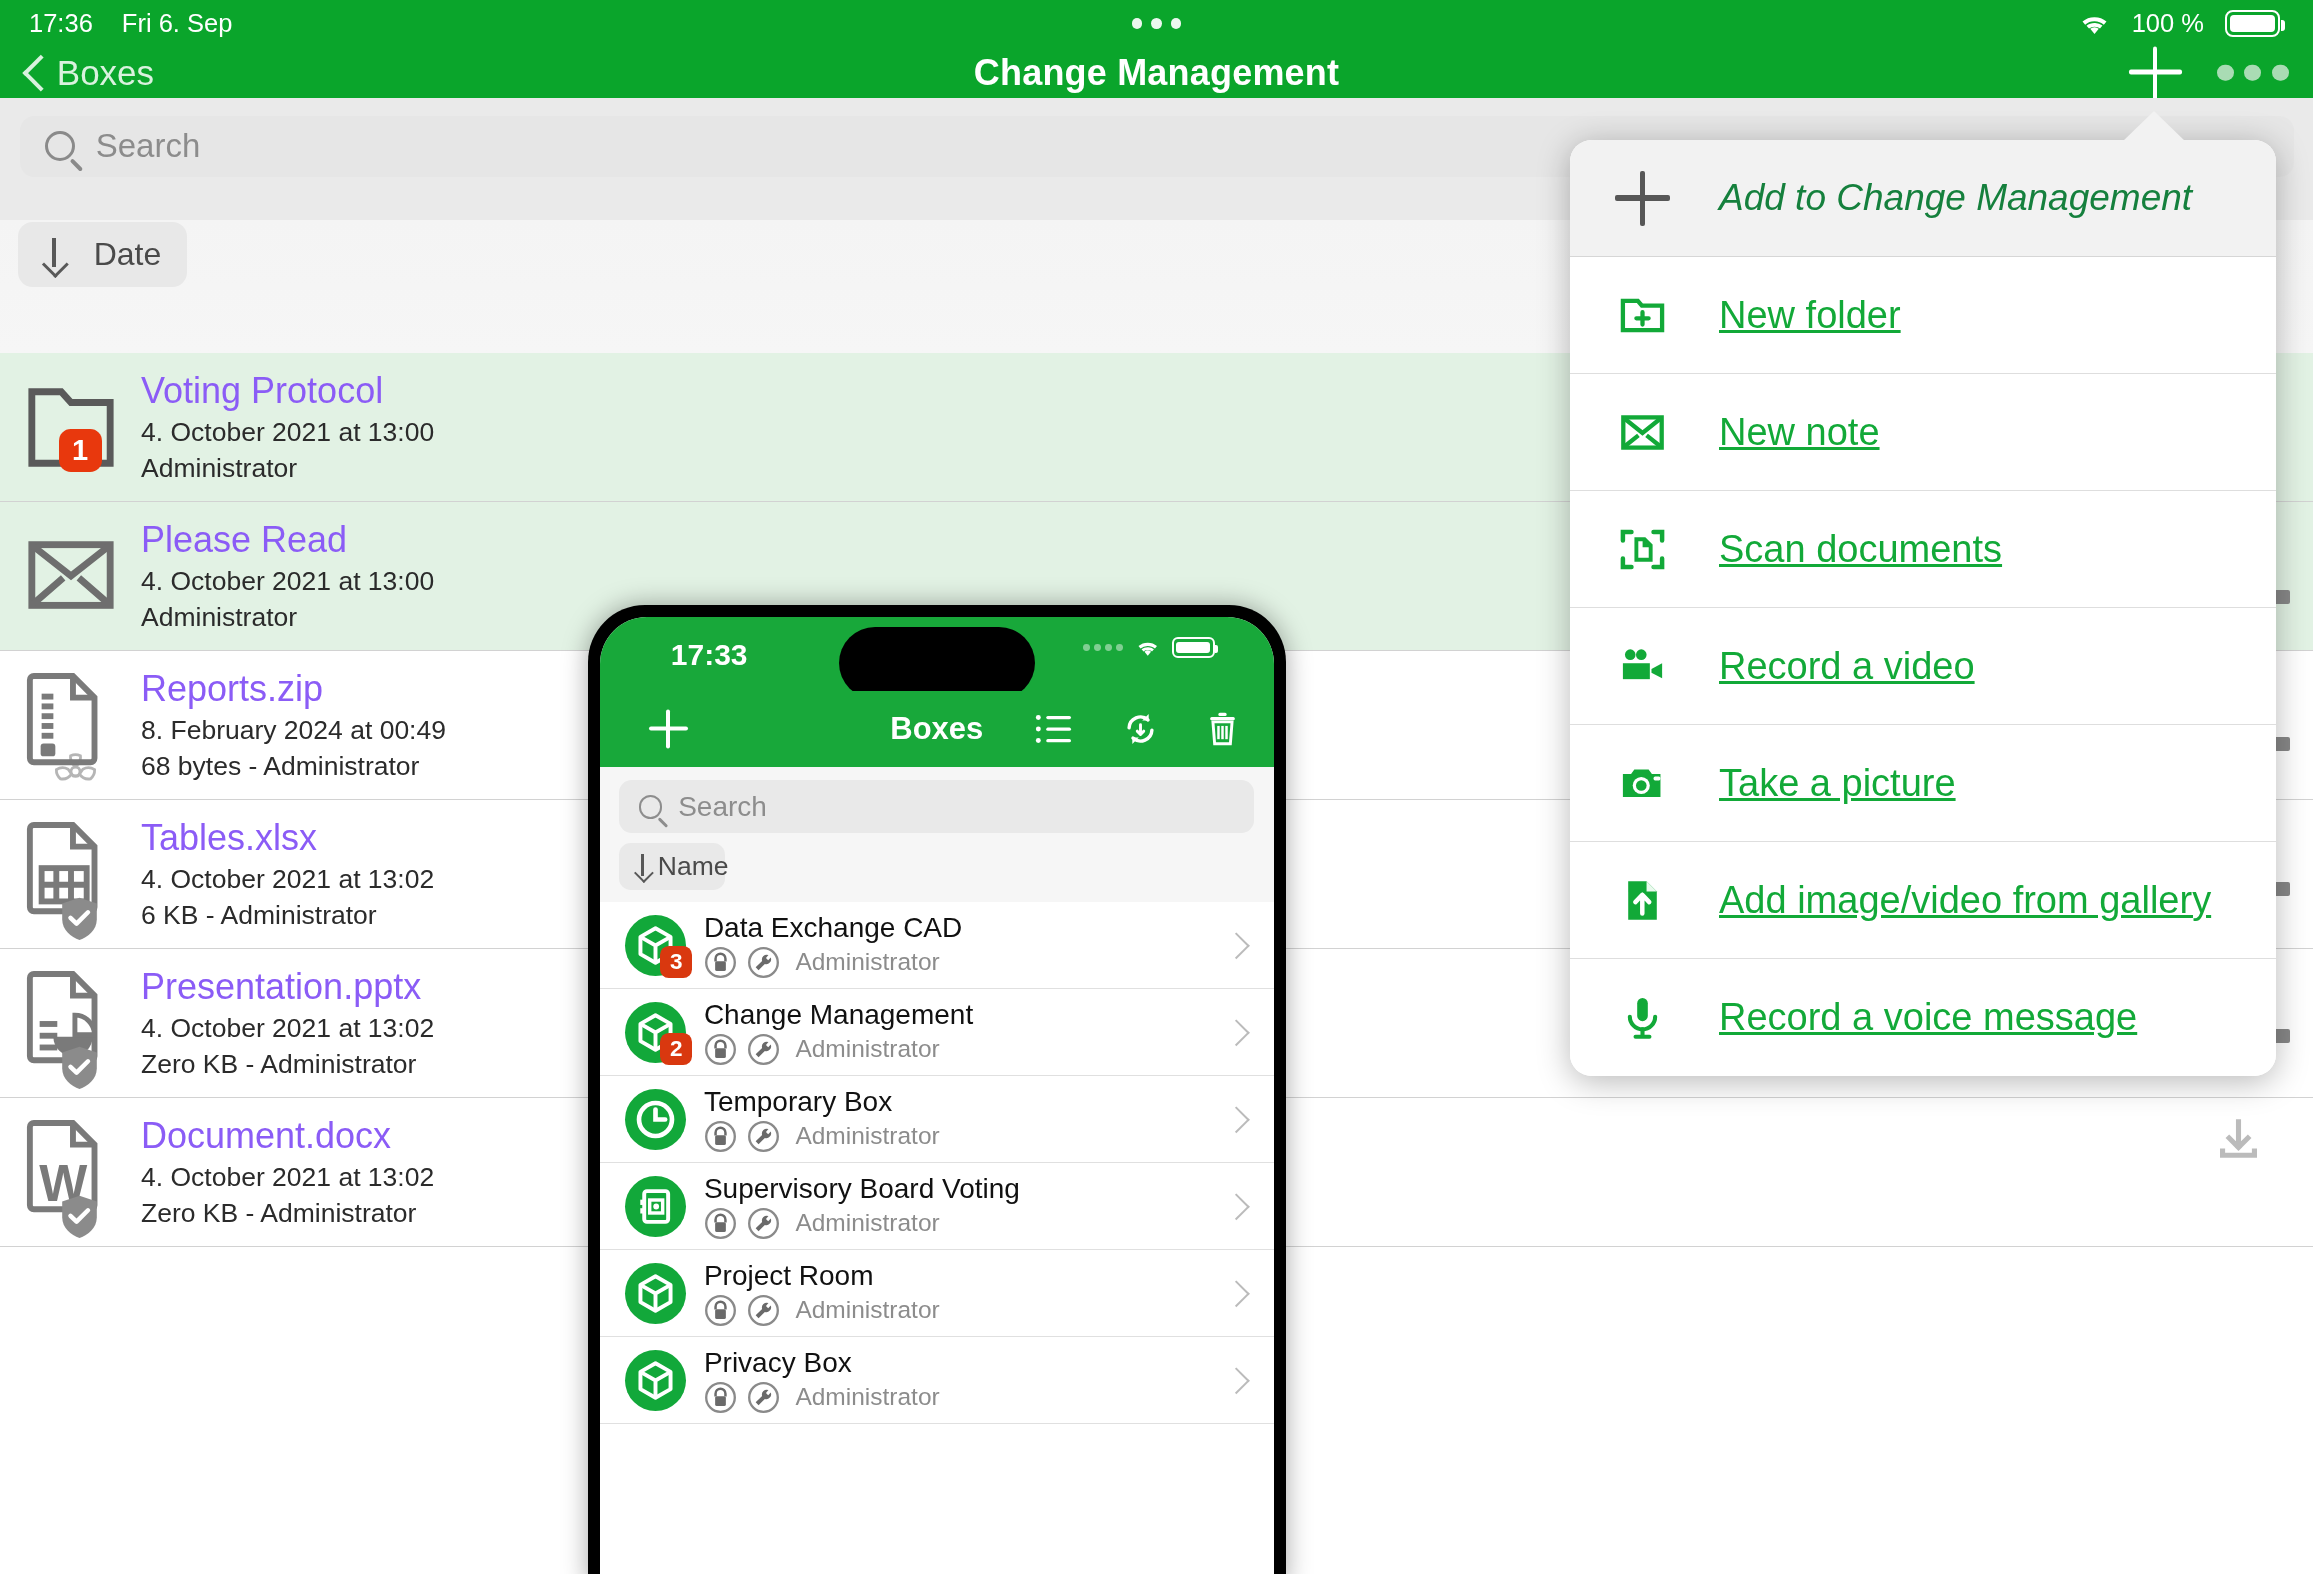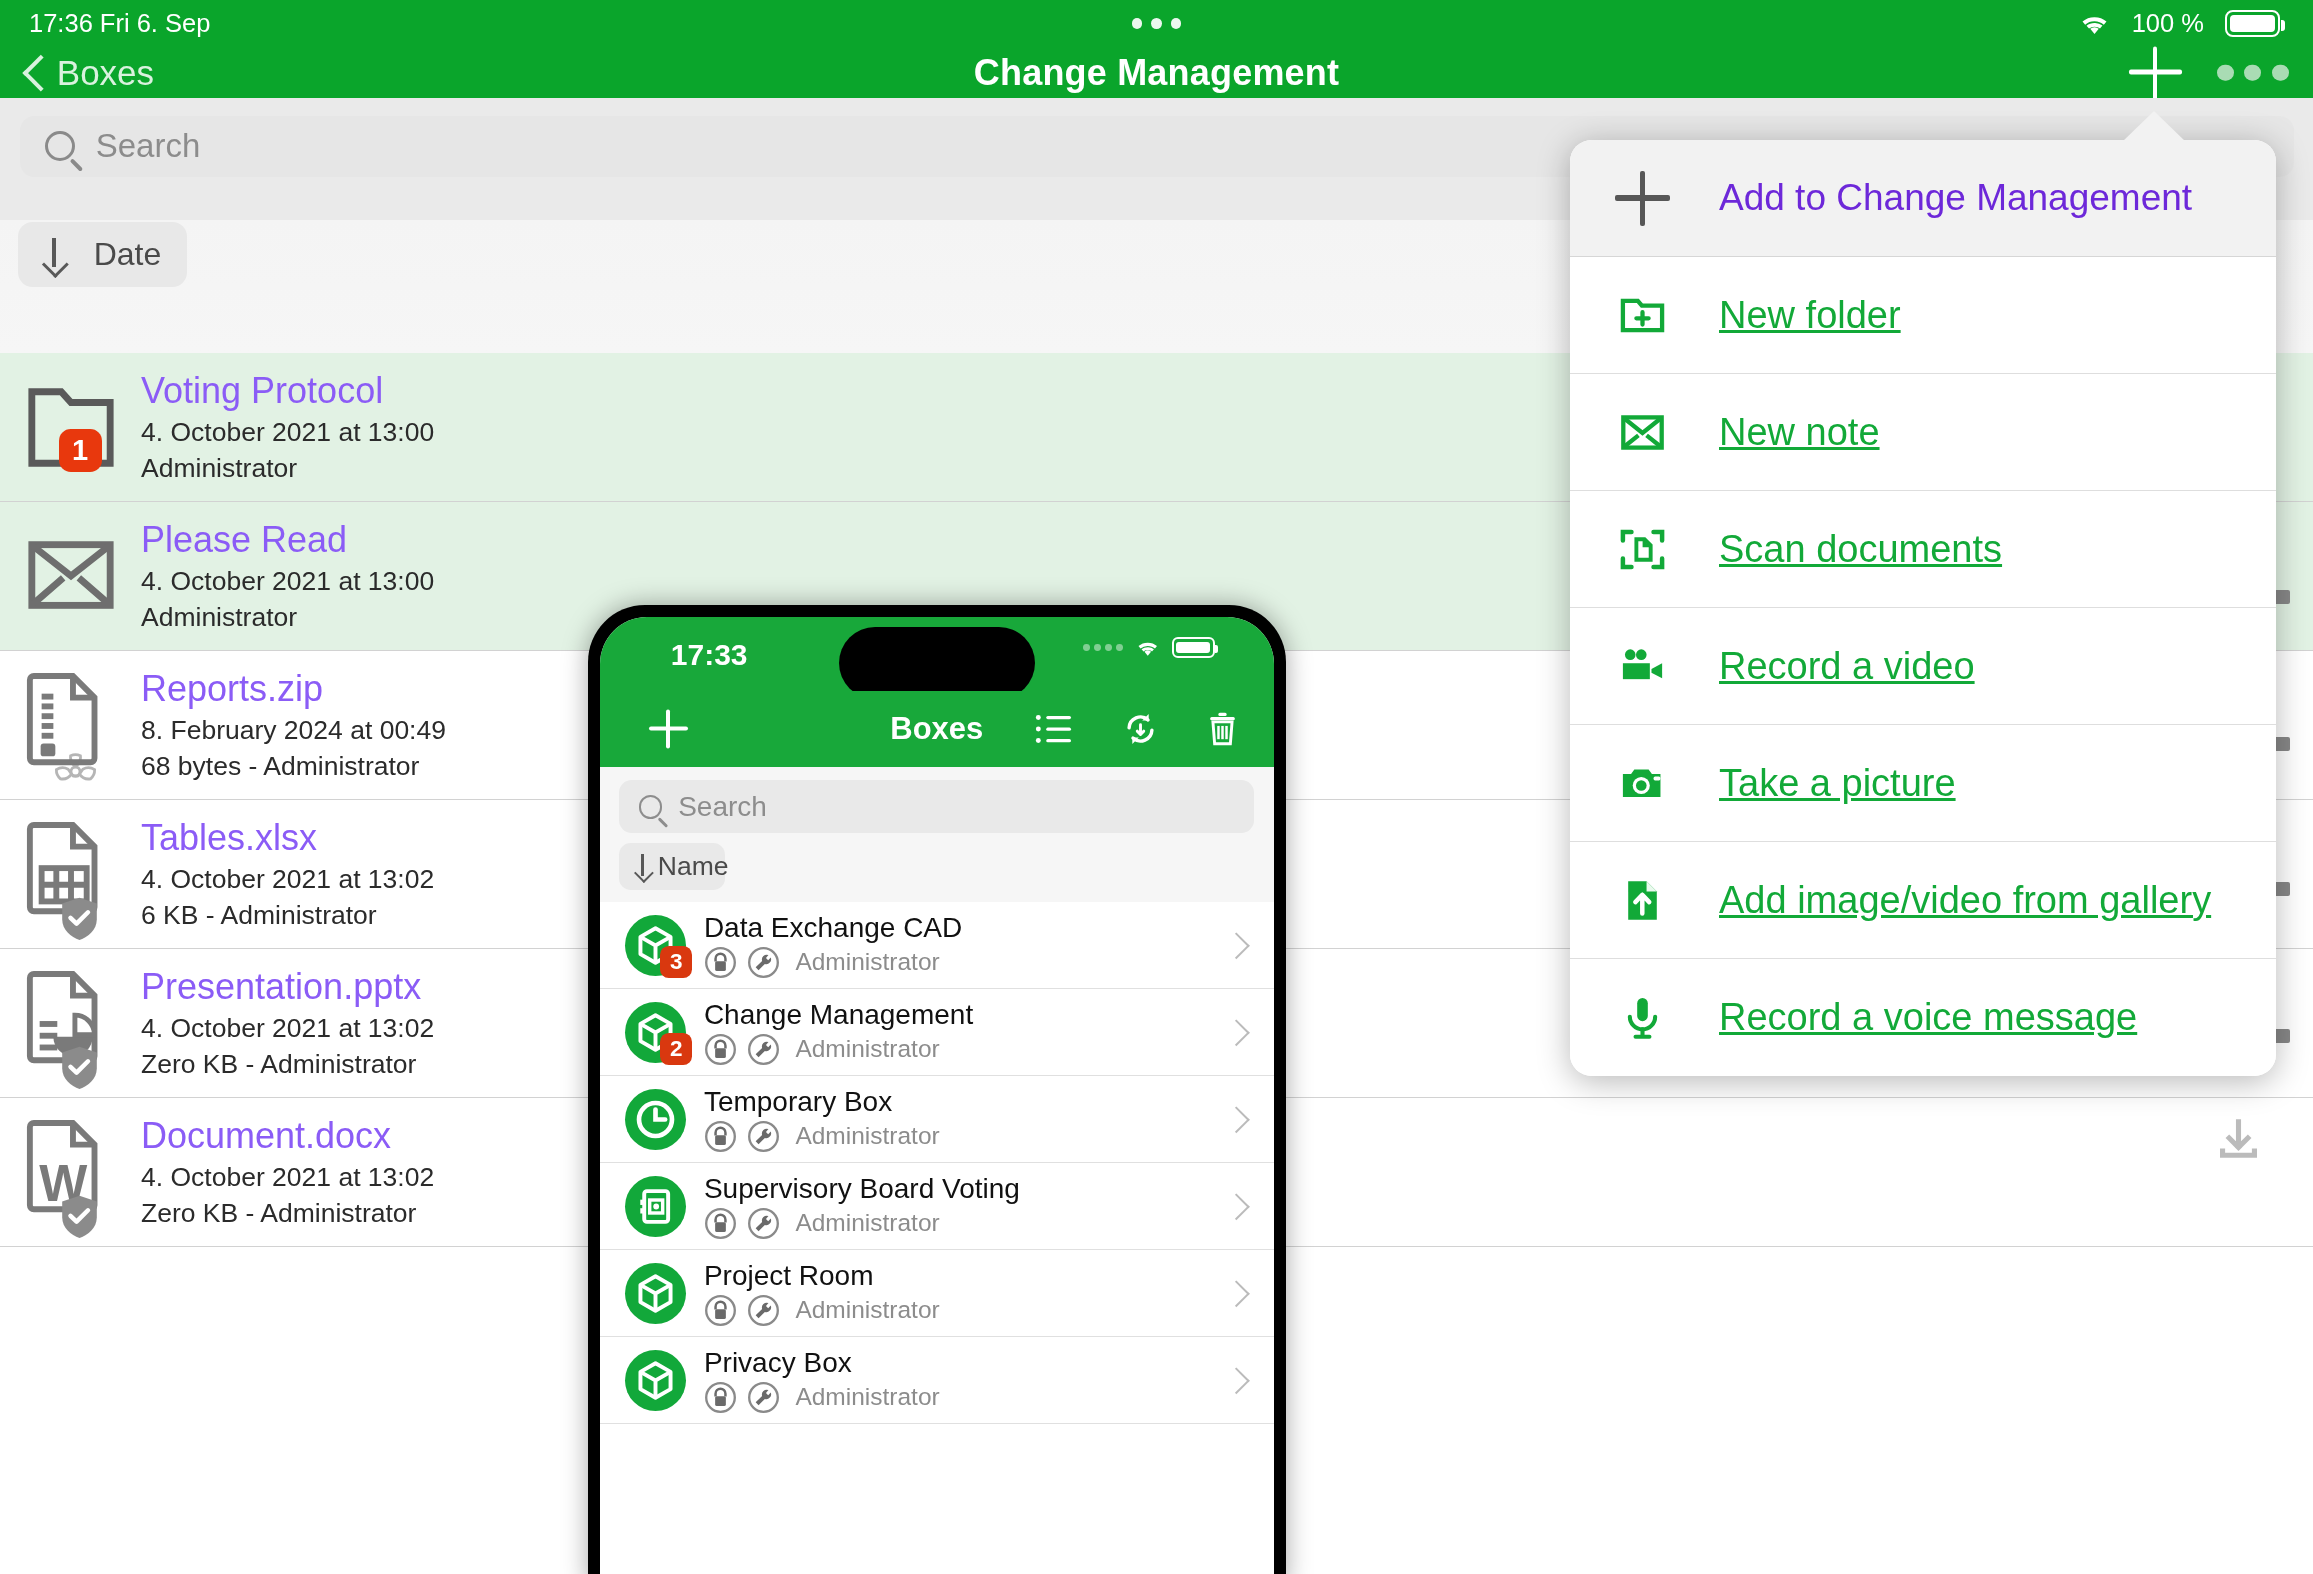--- a/index.html
+++ b/index.html
@@ -10,21 +10,21 @@
     overflow: hidden;
   }
   #app { position: relative; width: 2313px; height: 1574px; overflow: hidden; background:#fff; }
 
   
   .statusbar {
     position:absolute; top:0; left:0; width:2313px; height:47px;
     background:#0aa52b; color:#fff; display:flex; align-items:center;
     font-size:25.5px;
   }
-  .sb-left { display:flex; align-items:center; gap:7px; margin-left:29px; }
+  .sb-left { display:flex; align-items:center; gap:29px; margin-left:29px; }
   .sb-center { position:absolute; left:50%; transform:translateX(-50%); display:flex; gap:8.8px; align-items:center; }
   .sb-dot { width:10.8px; height:10.8px; border-radius:50%; background:#ffffff; opacity:.92;}
   .sb-right { position:absolute; right:33px; display:flex; align-items:center; gap:21px; }
   .wifi-ico { width:33px; height:25.5px; display:block; }
   .batt { width:55px; height:26.5px; border:2.9px solid #fff; border-radius:7.8px; position:relative; }
   .batt::after { content:""; position:absolute; right:-6.9px; top:7.8px; width:3.9px; height:10.8px; background:#fff; border-radius:0 2.9px 2.9px 0;}
   .batt-fill { position:absolute; inset:2.9px; background:#fff; border-radius:3.9px; }
 
   
   .navbar {
@@ -90,21 +90,21 @@
     overflow:hidden; z-index:40;}
   .pop-arrow { position:absolute; top:111px; left:2122px; width:0;height:0;
     border-left:32px solid transparent; border-right:32px solid transparent;
     border-bottom:31px solid #f2f2f2; z-index:41;}
   .pop-head { height:117px; background:#f2f2f2; display:flex; align-items:center; padding-left:45px;
     border-bottom:1px solid #d6d6d6;}
   .pop-head-plus { width:55px; height:55px; position:relative; flex:none; margin-right:49px;}
   .pop-head-plus::before,.pop-head-plus::after{content:"";position:absolute;background:#575757;border-radius:2px;}
   .pop-head-plus::before{left:0;top:24.5px;width:55px;height:5.9px;}
   .pop-head-plus::after{top:0;left:24.5px;width:5.9px;height:55px;}
-  .pop-head-txt { font-size:37px; color:#6d28d9;}
+  .pop-head-txt { font-size:37px; color:#15803d;font-style:italic;}
   .pop-item { height:117px; display:flex; align-items:center; padding-left:45px;
     border-bottom:1px solid #dedede; cursor:pointer; background:#fff;}
   .pop-item:last-child { border-bottom:none; }
   .pop-ico { width:55px; height:55px; flex:none; margin-right:49px; display:flex; align-items:center; justify-content:center;}
   .pop-ico svg { display:block; }
   .pop-txt { font-size:38px; color:#12a938;text-decoration:underline; }
 
   
   .phone { position:absolute; left:588px; top:605px; width:698px; height:980px;
     background:#000; border-radius:57px 57px 0 0; padding:11.8px 11.8px 0 11.8px; z-index:30;

